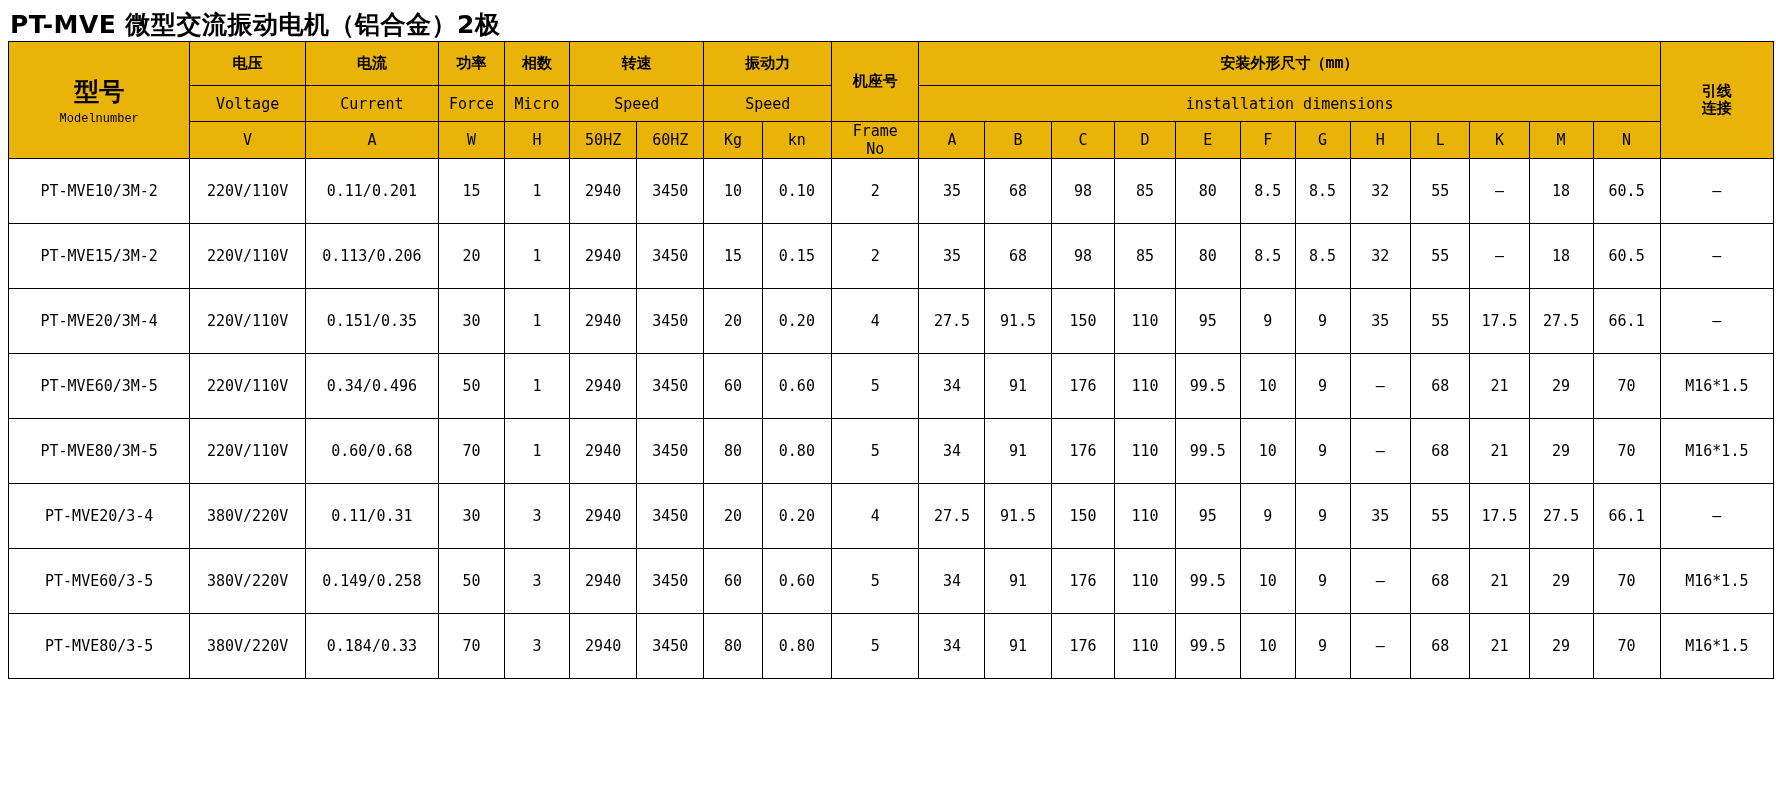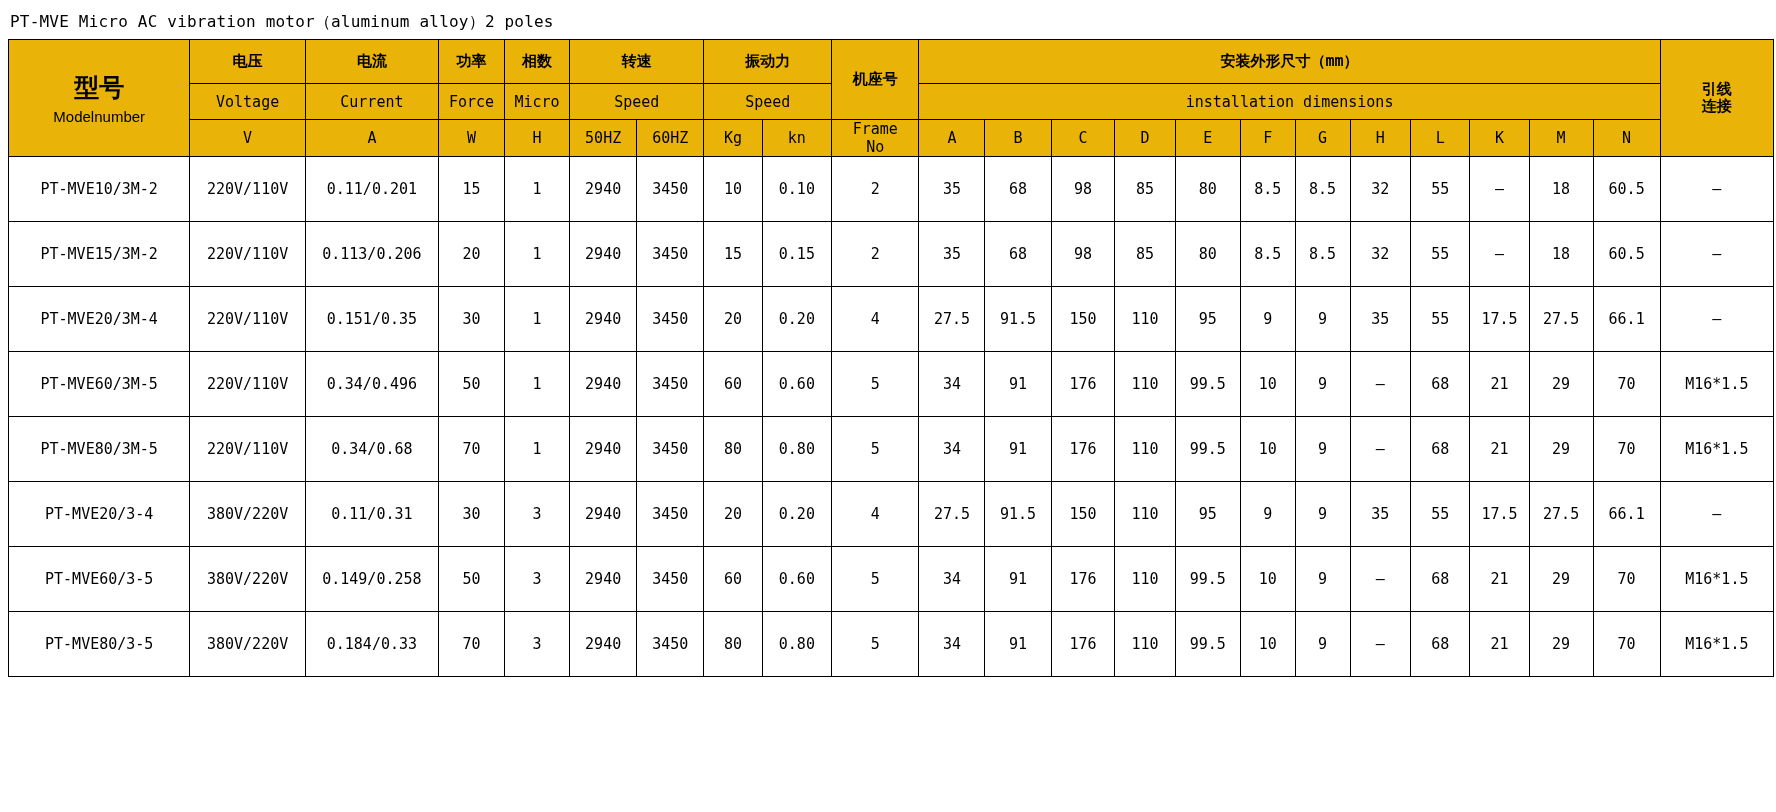--- a/index.html
+++ b/index.html
@@ -61,22 +61,22 @@
     font-size: 25px;
     font-weight: 600;
   }
   .zh-head-sm {
     font-family: "DejaVu Sans", "Liberation Sans", sans-serif;
     font-size: 20px;
     font-weight: 600;
     line-height: 1.15;
   }
   .en-head {
-    font-family: Liberation Sans, sans-serif;
-    font-size: 15px;
+    font-family: Liberation Mono, monospace;
+    font-size: 12px;
     font-weight: normal;
   }
   .en-head-sm {
     font-family: "DejaVu Sans Mono", "Liberation Mono", monospace;
     font-size: 13px;
     font-weight: normal;
   }
   .unit-head {
     font-family: "DejaVu Sans Mono", "Liberation Mono", monospace;
     font-size: 15px;
@@ -98,21 +98,21 @@
   }
   tbody td.dim-cell {
     font-size: 15px;
   }
 </style>
 </head>
 <body>
 
 <div class="page">
 
-  <div class="title-en">PT-MVE Micro AC vibration motor（aluminum alloy）2 poles</div>
+  <div class="title-zh">PT-MVE 微型交流振动电机（铝合金）2极</div>
 
   <table class="spec">
     <colgroup>
       <col style="width:162px">
       <col style="width:103px">
       <col style="width:119px">
       <col style="width:59px">
       <col style="width:58px">
       <col style="width:60px">
       <col style="width:60px">
@@ -285,21 +285,21 @@
         <td class="dim-cell">–</td>
         <td class="dim-cell">68</td>
         <td class="dim-cell">21</td>
         <td class="dim-cell">29</td>
         <td class="dim-cell">70</td>
         <td>M16*1.5</td>
       </tr>
       <tr>
         <td class="model-cell">PT-MVE80/3M-5</td>
         <td>220V/110V</td>
-        <td>0.34/0.68</td>
+        <td>0.60/0.68</td>
         <td>70</td>
         <td>1</td>
         <td>2940</td>
         <td>3450</td>
         <td>80</td>
         <td>0.80</td>
         <td>5</td>
         <td class="dim-cell">34</td>
         <td class="dim-cell">91</td>
         <td class="dim-cell">176</td>

